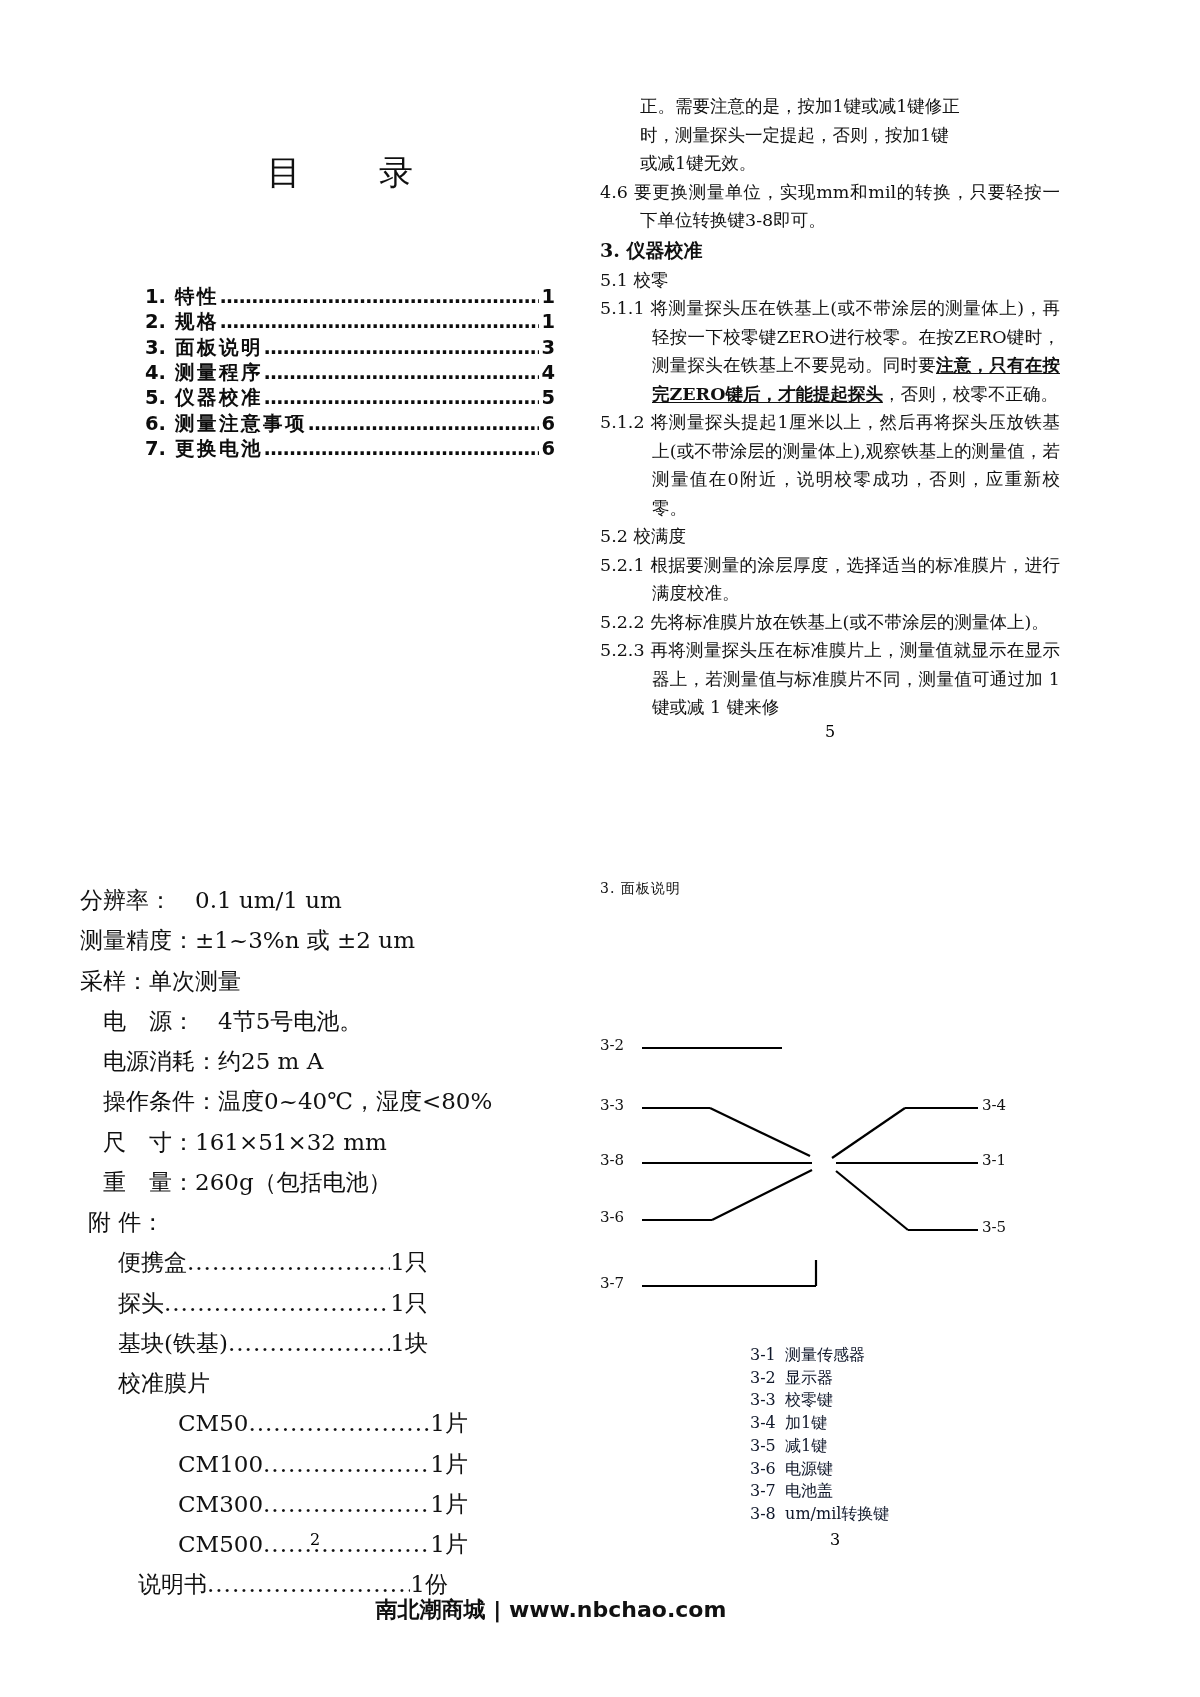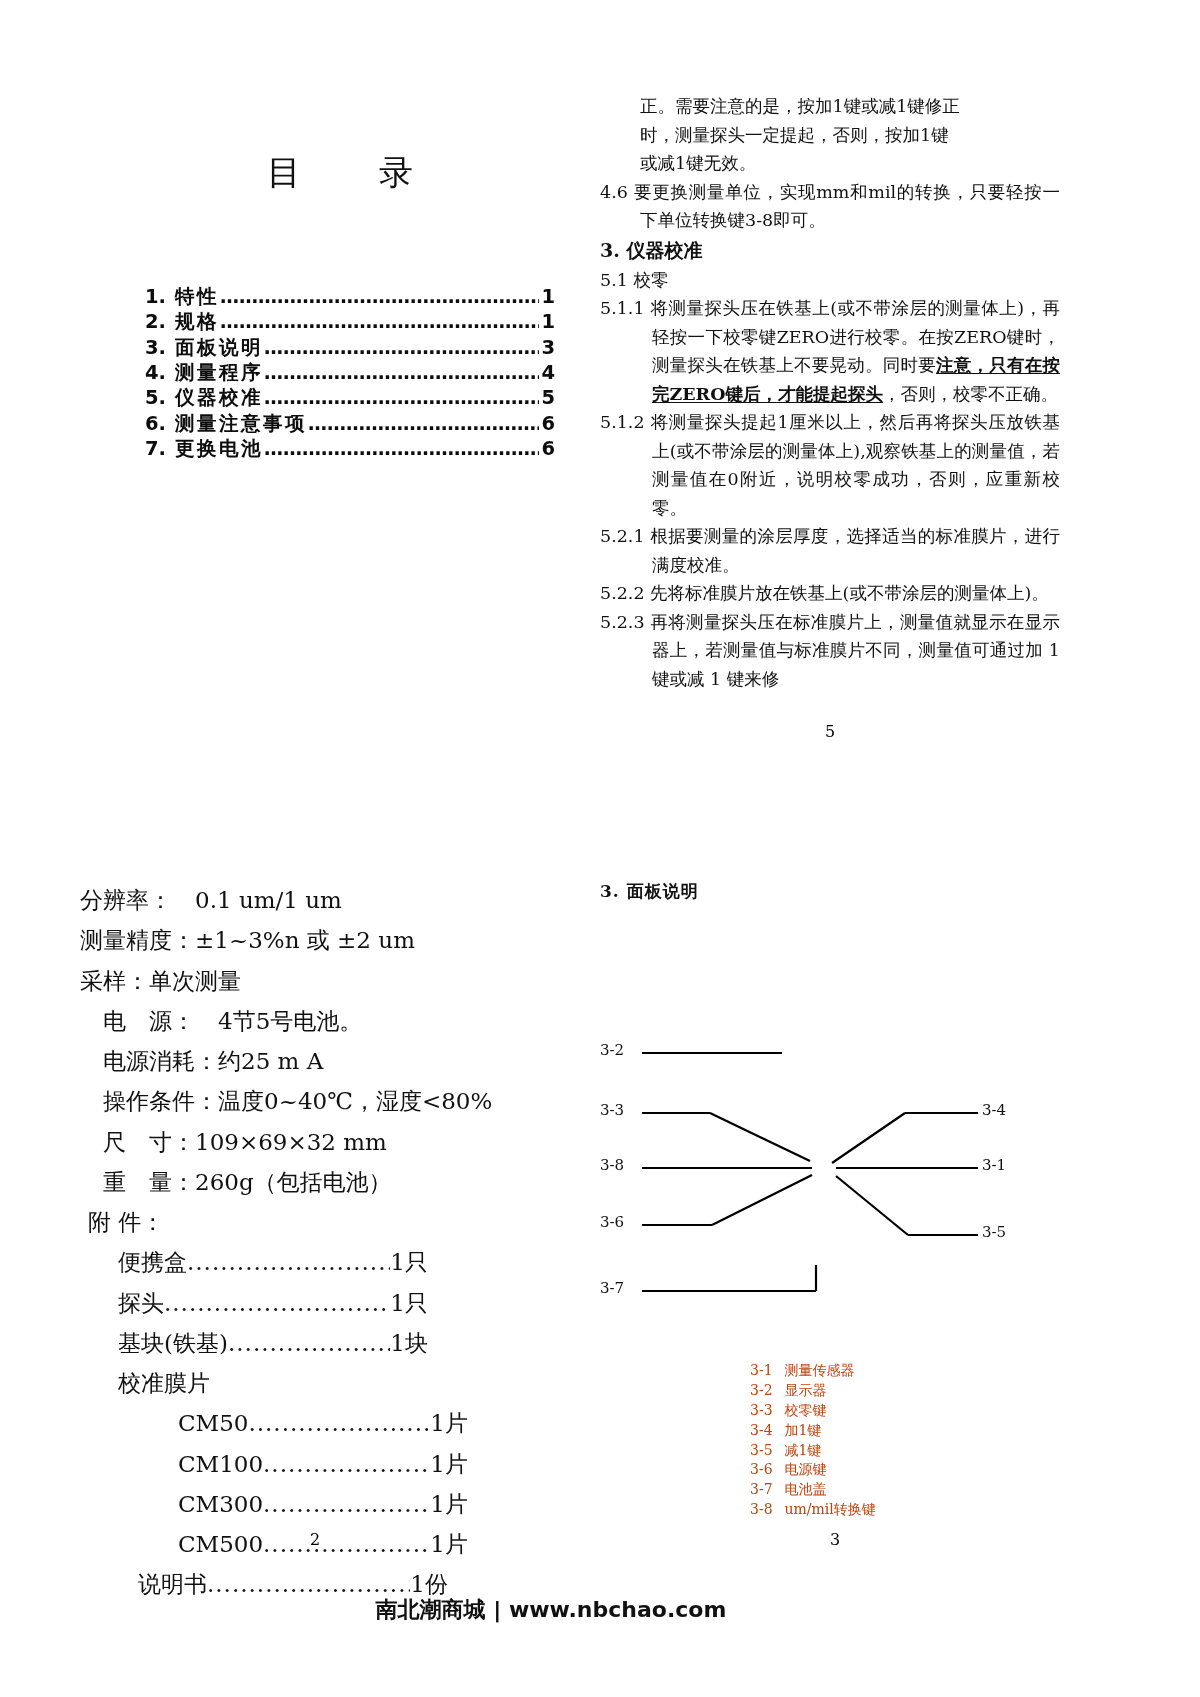--- a/index.html
+++ b/index.html
@@ -122,36 +122,36 @@
   .acc-row.narrow2 { width: 290px; }
   .acc-qty { flex: none; }
 
   .bot-right {
     position: absolute;
     left: 600px; top: 880px;
     width: 470px;
     color: #111;
   }
   .panel-head {
-    font-size: 17px;
-    font-weight: 700;
+    font-size: 14px;
+    font-weight: 400;
     letter-spacing: 1px;
   }
   .diagram {
     position: relative;
     margin-top: 110px;
     height: 330px;
   }
   .diagram svg { display: block; }
   .legend {
-    margin-top: 18px;
+    margin-top: 6px;
     margin-left: 150px;
-    font-size: 14px;
+    font-size: 16px;
     line-height: 1.42;
-    color: #c2410c;
+    color: #0f172a;
   }
   .legend-row { white-space: nowrap; }
   .legend-num { display: inline-block; width: 30px; }
 
   .pagenum-bl {
     position: absolute;
     left: 80px; top: 1530px;
     width: 470px;
     text-align: center;
     font-size: 16px;
@@ -237,35 +237,36 @@
     <div class="para ind-hang just">4.6 要更换测量单位，实现mm和mil的转换，只要轻按一下单位转换键3-8即可。</div>
 
     <div class="para sec-head">3. 仪器校准</div>
 
     <div class="para ind-hang-3">5.1 校零</div>
 
     <div class="para ind-hang-2 just"><span>5.1.1 将测量探头压在铁基上(或不带涂层的测量体上)，再轻按一下校零键ZERO进行校零。在按ZERO键时，测量探头在铁基上不要晃动。同时要</span><span class="u-bold">注意，只有在按完ZERO键后，才能提起探头</span><span>，否则，校零不正确。</span></div>
 
     <div class="para ind-hang-2 just">5.1.2 将测量探头提起1厘米以上，然后再将探头压放铁基上(或不带涂层的测量体上),观察铁基上的测量值，若测量值在0附近，说明校零成功，否则，应重新校零。</div>
 
+    <div class="para ind-hang-3">5.2 校满度</div>
     <div class="para ind-hang-2 just">5.2.1 根据要测量的涂层厚度，选择适当的标准膜片，进行满度校准。</div>
     <div class="para ind-hang-2 just">5.2.2 先将标准膜片放在铁基上(或不带涂层的测量体上)。</div>
     <div class="para ind-hang-2 just">5.2.3 再将测量探头压在标准膜片上，测量值就显示在显示器上，若测量值与标准膜片不同，测量值可通过加 1 键或减 1 键来修</div>
   </div>
 
   <div class="pagenum-top">5</div>
 
   <div class="bot-left">
     <div class="spec-line">分辨率：　0.1 um/1 um</div>
     <div class="spec-line">测量精度：±1~3%n 或 ±2 um</div>
     <div class="spec-line">采样：单次测量</div>
     <div class="spec-line">　电　源：　4节5号电池。</div>
     <div class="spec-line">　电源消耗：约25 m A</div>
     <div class="spec-line">　操作条件：温度0~40℃，湿度&lt;80%</div>
-    <div class="spec-line">　尺　寸：109×69×32 mm</div>
+    <div class="spec-line">　尺　寸：161×51×32 mm</div>
     <div class="spec-line">　重　量：260g（包括电池）</div>
 
     <div class="spec-line acc-head">附 件：</div>
 
     <div class="acc-row narrow">
       <span class="acc-name">便携盒</span>
       <span class="acc-dots">................................................................</span>
       <span class="acc-qty">1只</span>
     </div>
     <div class="acc-row narrow">

